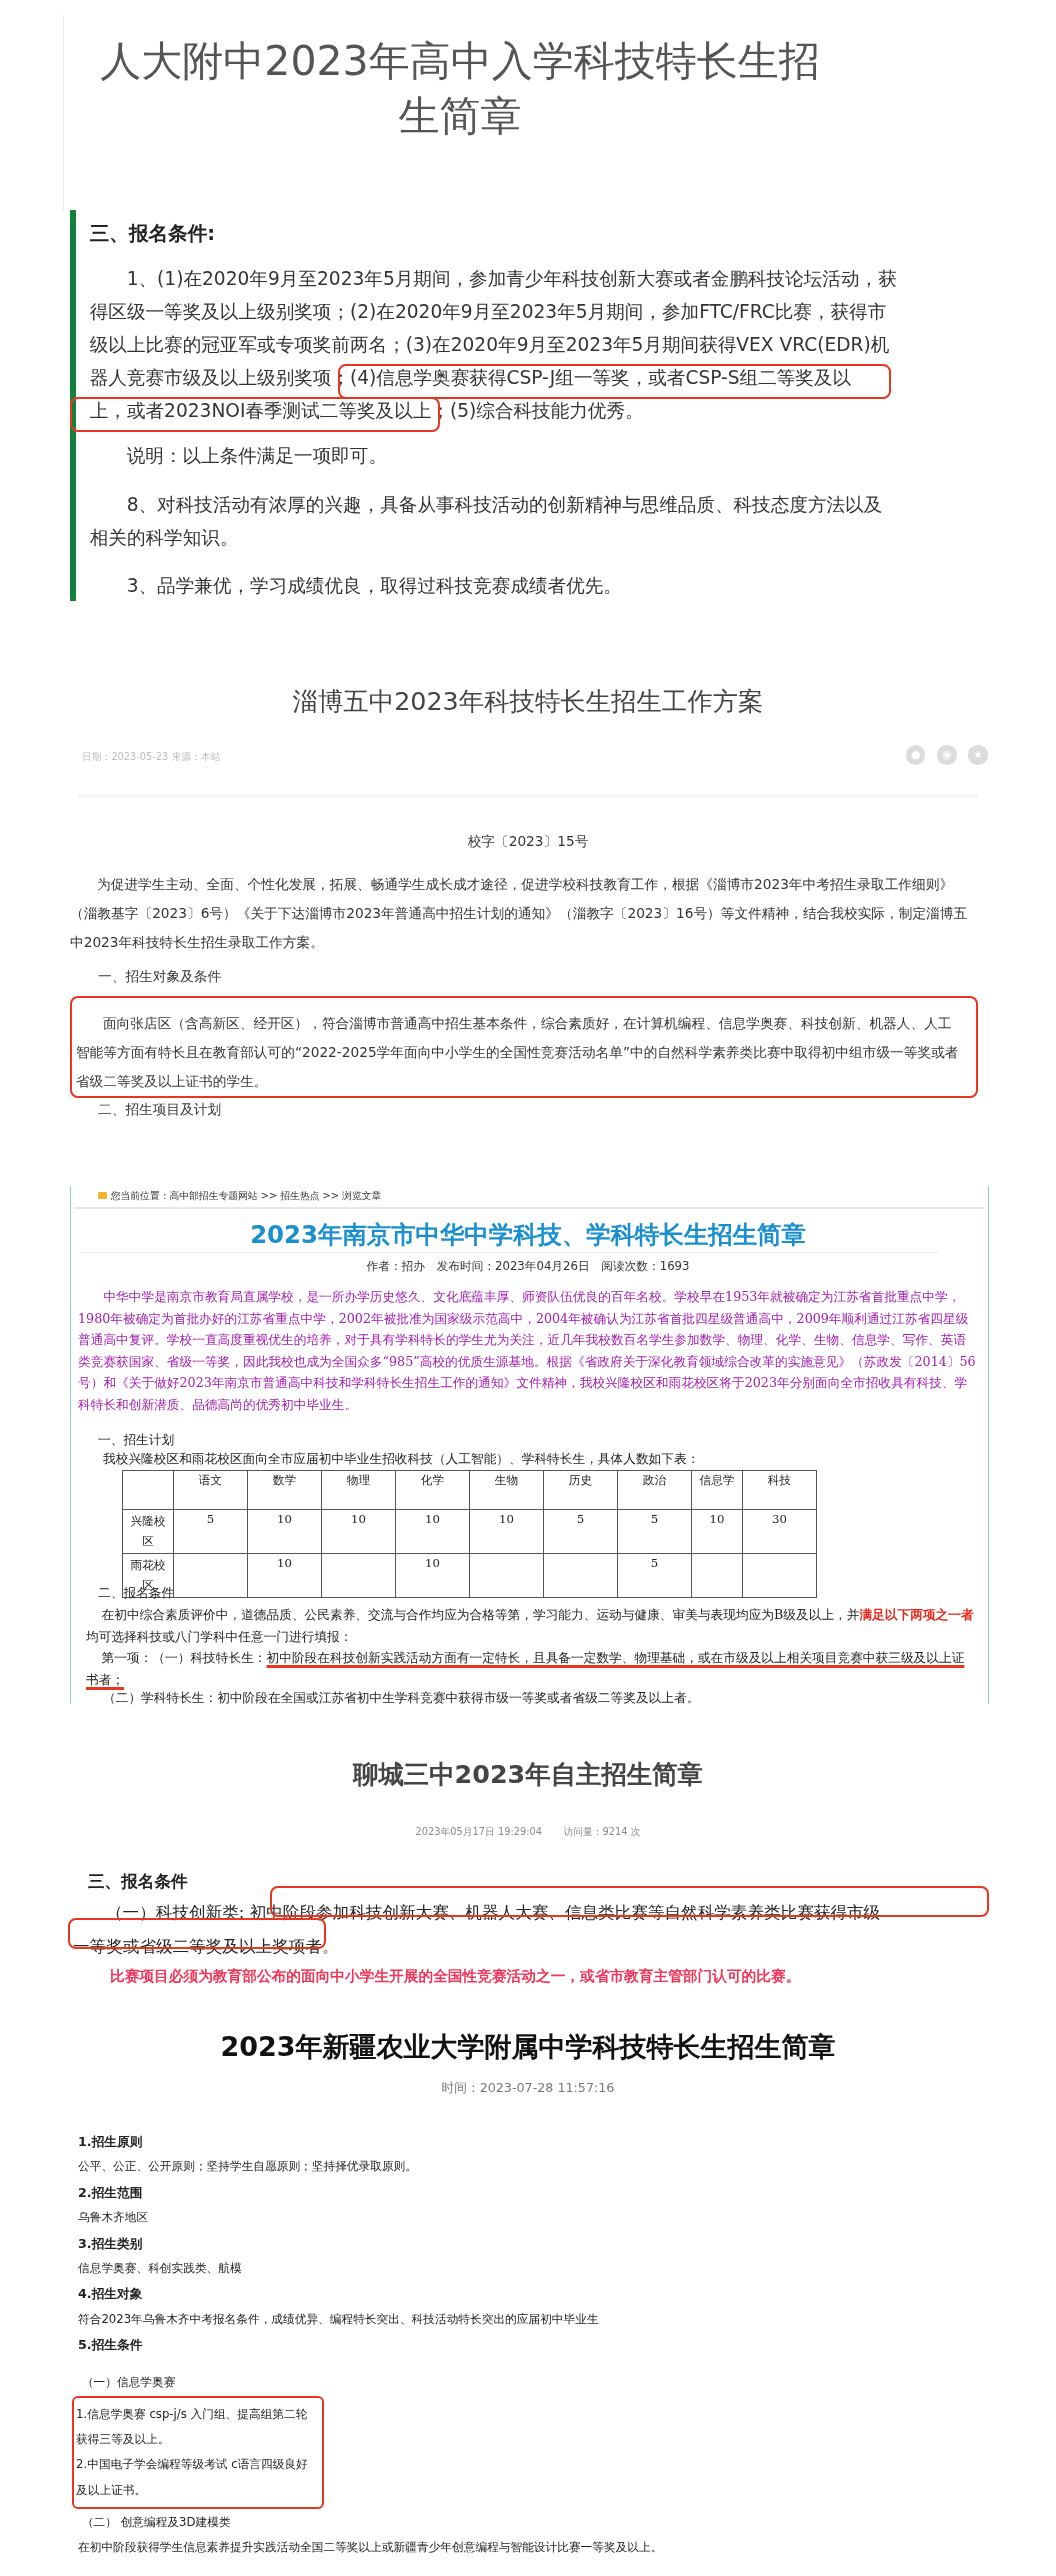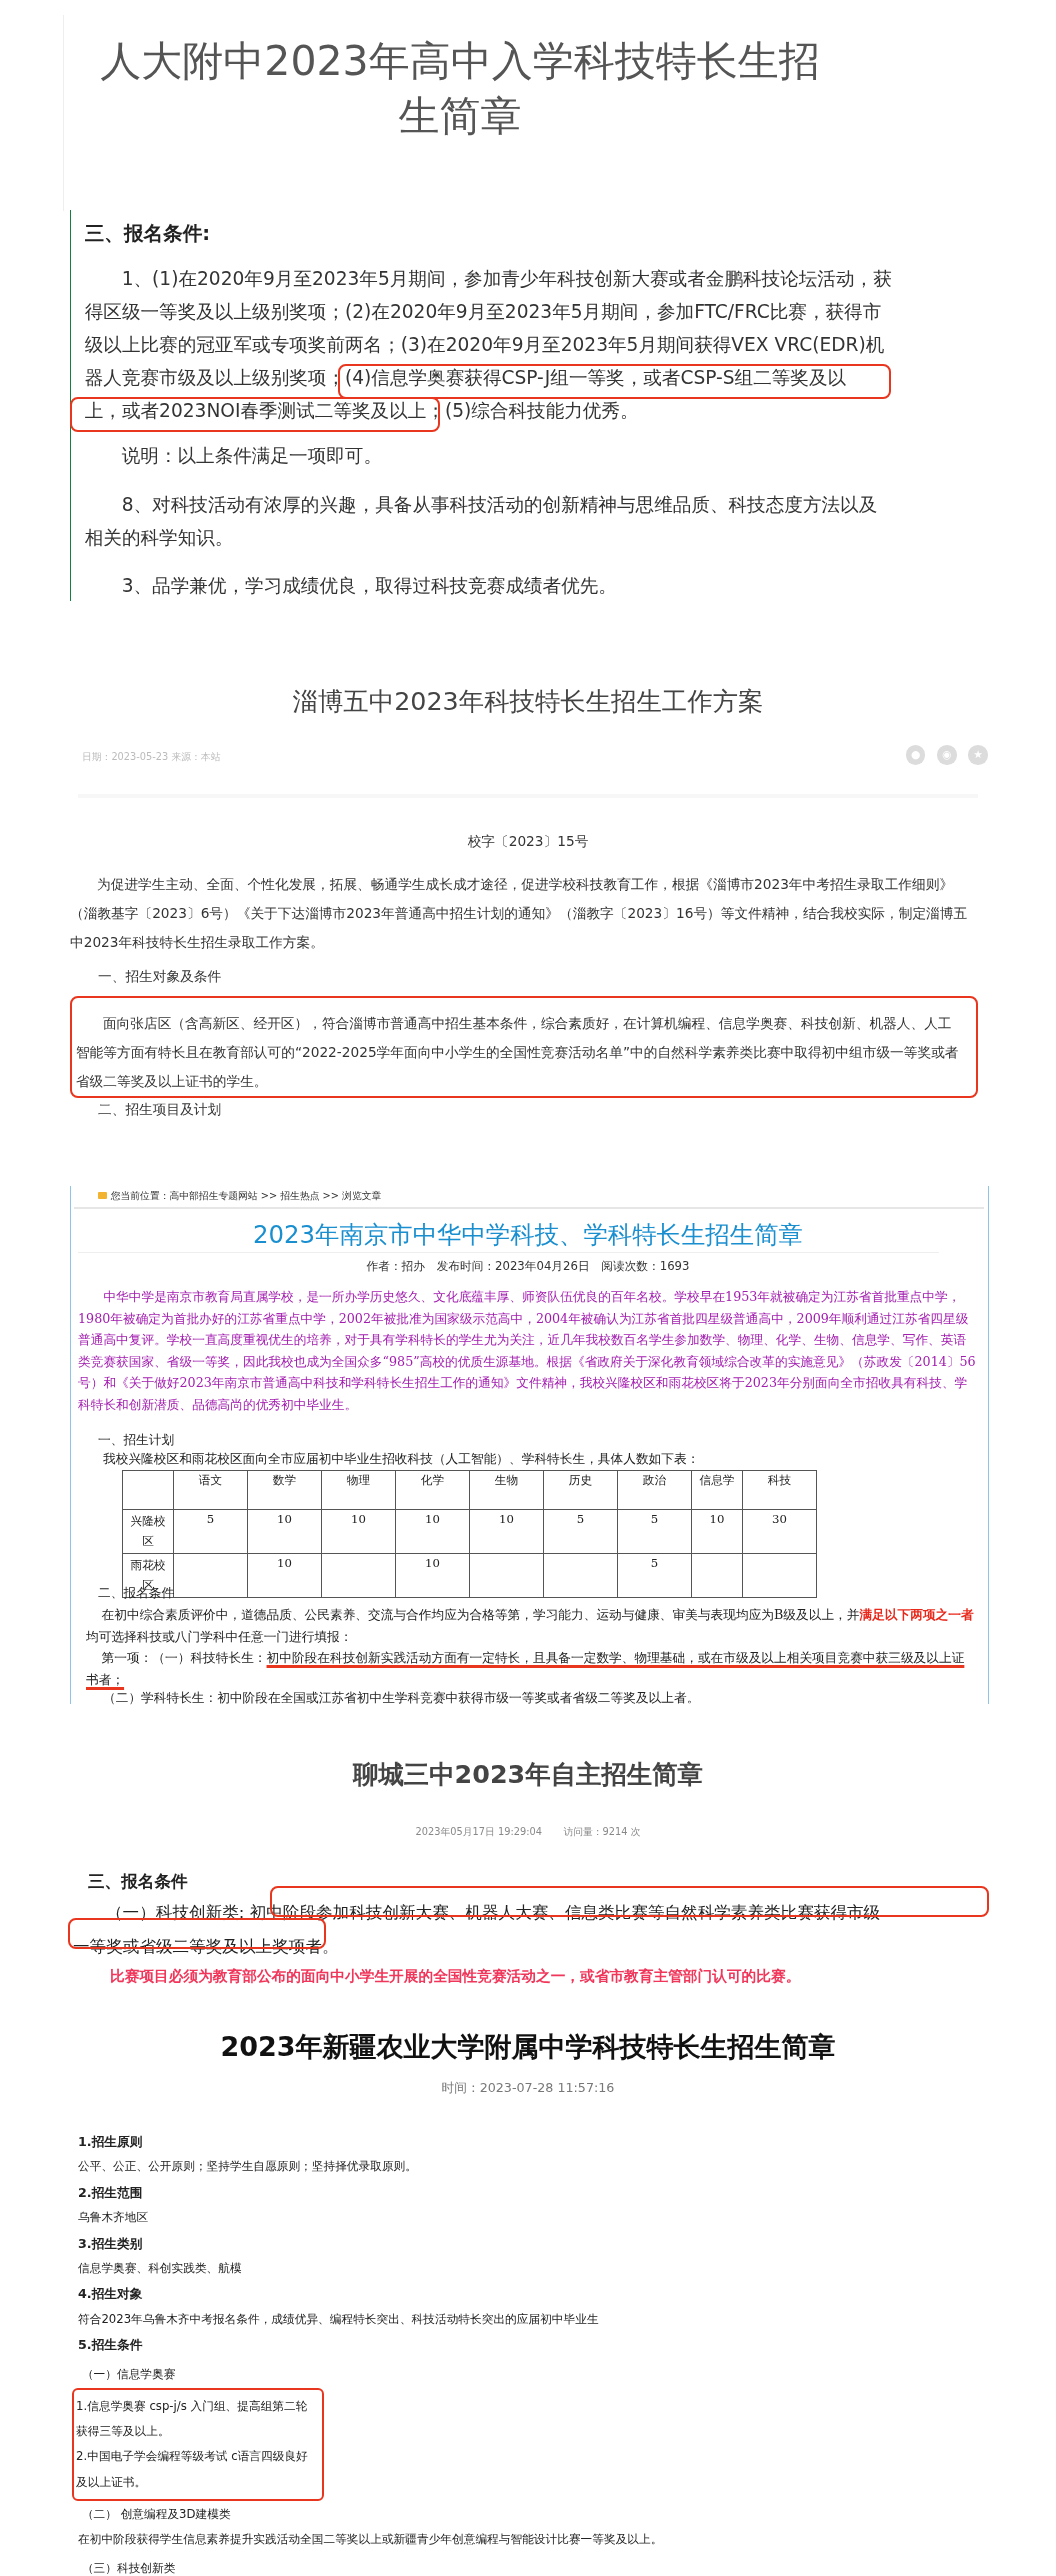--- a/index.html
+++ b/index.html
@@ -3,21 +3,21 @@
 <meta charset="utf-8">
 <style>
   * { box-sizing: border-box; margin: 0; padding: 0; }
   html, body { width: 1056px; background: #fff; }
   body { font-family: "DejaVu Sans", "Liberation Sans", sans-serif; color: #333; position: relative; height: 2576px; overflow: hidden; }
 
   
   .s1 { position: absolute; left: 0; top: 0; width: 1056px; height: 626px; }
   .s1 .vline { position: absolute; left: 63px; top: 14.7px; width: 1px; height: 196px; background: #eee; }
   .s1 .title { position: absolute; left: 59px; top: 34px; width: 802px; text-align: center; font-size: 41px; line-height: 55px; color: #555; letter-spacing: 0px; }
-  .s1 .body { position: absolute; left: 70px; top: 210px; width: 841px; border-left: 1px solid #15803d; padding-left: 13.7px; height: 391px; }
+  .s1 .body { position: absolute; left: 70px; top: 210px; width: 841px; border-left: 6px solid #15803d; padding-left: 13.7px; height: 391px; }
   .s1 .h { font-size: 19.6px; font-weight: bold; color: #222; margin-top: 9.8px; }
   .s1 p { font-size: 18.6px; line-height: 33px; color: #333; text-indent: 37px; margin-top: 15.6px; }
   .s1 .note { margin-top: 11.7px; }
   .box { position: absolute; border: 2.9px solid #e8361f; border-radius: 7.8px; }
 
   
   .s2 { position: absolute; left: 0; top: 626px; width: 1056px; height: 528px; padding-left: 35px; }
   .s2 .title { position: absolute; left: 0; top: 59px; width: 1056px; text-align: center; font-size: 25.4px; color: #444; }
   .s2 .meta { position: absolute; left: 82px; top: 125px; font-size: 9.8px; color: #bbb; }
   .s2 .icons { position: absolute; right: 68px; top: 119px; display: flex; gap: 11.7px; }
@@ -28,21 +28,21 @@
   .s2 .sec1 { position: absolute; left: 98px; top: 342px; font-size: 13.7px; color: #333; }
   .s2 .cond { position: absolute; left: 70px; width: 895px; top: 377px; font-size: 13.7px; line-height: 29px; text-indent: 27px; color: #333; padding: 5.9px 5.9px; }
   .s2 .sec2 { position: absolute; left: 98px; top: 475px; font-size: 13.7px; color: #333; }
 
   
   .s3 { position: absolute; left: 0; top: 1174px; width: 1056px; height: 533px; }
   .s3 .frame { position: absolute; left: 70px; top: 11.7px; width: 919px; height: 518px; border-left: 1px solid #8ec4e4; border-right: 1px solid #8ec4e4; }
   .s3 .crumb { position: absolute; left: 98px; top: 15.6px; font-size: 9.8px; color: #333; }
   .s3 .crumb .ico { display: inline-block; width: 8.8px; height: 6.8px; background: #f2b330; border-radius: 1px; margin-right: 3.9px; vertical-align: middle; }
   .s3 .rule1 { position: absolute; left: 74px; width: 910px; top: 33px; height: 2px; background: #e6e6e6; }
-  .s3 .title { position: absolute; left: 0; width: 1056px; top: 45px; text-align: center; font-size: 24.4px; color: #1a8fd0; font-weight: normal; }
+  .s3 .title { position: absolute; left: 0; width: 1056px; top: 45px; text-align: center; font-size: 24.4px; color: #1a8fd0; font-weight: bold; }
   .s3 .rule2 { position: absolute; left: 78px; width: 861px; top: 78px; height: 1px; background: #eee; }
   .s3 .meta { position: absolute; left: 0; width: 1056px; top: 85px; text-align: center; font-size: 11.7px; color: #333; }
   .s3 .para { position: absolute; left: 78px; width: 900px; top: 112px; font-size: 12.7px; line-height: 21.5px; color: #a21caf; text-indent: 25.4px; font-family: "DejaVu Serif", "Liberation Serif", serif; }
   .s3 .sub { position: absolute; font-size: 12.7px; color: #222; font-family: "DejaVu Serif", "Liberation Serif", serif; }
   table.plan { position: absolute; left: 122px; top: 1470px; border-collapse: collapse; font-size: 11.7px; font-family: "DejaVu Serif", "Liberation Serif", serif; color: #222; }
   .s3 table.plan { top: 296px; }
   table.plan td { border: 1px solid #555; vertical-align: top; text-align: center; padding: 2px 3.9px; height: 39px; }
   table.plan td.rh { width: 51px; line-height: 19.6px; }
   table.plan td.c { width: 41px; }
   .s3 .red { color: #e8281b; font-weight: bold; }
@@ -58,21 +58,21 @@
   .s4 .l2 { position: absolute; left: 73px; top: 229px; font-size: 16.6px; color: #222; }
   .s4 .redline { position: absolute; left: 110px; top: 260px; font-size: 14.7px; color: #f0365a; font-weight: bold; }
 
   
   .s5 { position: absolute; left: 0; top: 1990px; width: 1053px; height: 586px; }
   .s5 .title { position: absolute; left: 0; width: 1056px; top: 39px; text-align: center; font-size: 27px; font-weight: bold; color: #111; }
   .s5 .time { position: absolute; left: 0; width: 1056px; top: 90px; text-align: center; font-size: 12.7px; color: #777; }
   .s5 .content { position: absolute; left: 78px; top: 117px; width: 919px; font-size: 11.7px; color: #222; }
   .s5 .content .hh { font-weight: bold; font-size: 12.7px; margin-top: 9.8px; line-height: 15.6px; }
   .s5 .content .tx { margin-top: 9.8px; line-height: 15.6px; }
-  .s5 .content .sub { margin-top: 14px; margin-left: 3.9px; }
+  .s5 .content .sub { margin-top: 22px; margin-left: 3.9px; }
   .s5 .redbox { border: 2.9px solid #e8361f; border-radius: 5.9px; width: 252px; padding: 3.9px 3.9px 3.9px 2px; margin-top: 5.9px; margin-left: -5.9px; }
   .s5 .redbox div { line-height: 25.4px; }
 </style>
 </head>
 <body>
 
 <section class="s1">
   <div class="vline"></div>
   <div class="title">
     <div>人大附中2023年高中入学科技特长生招</div>

